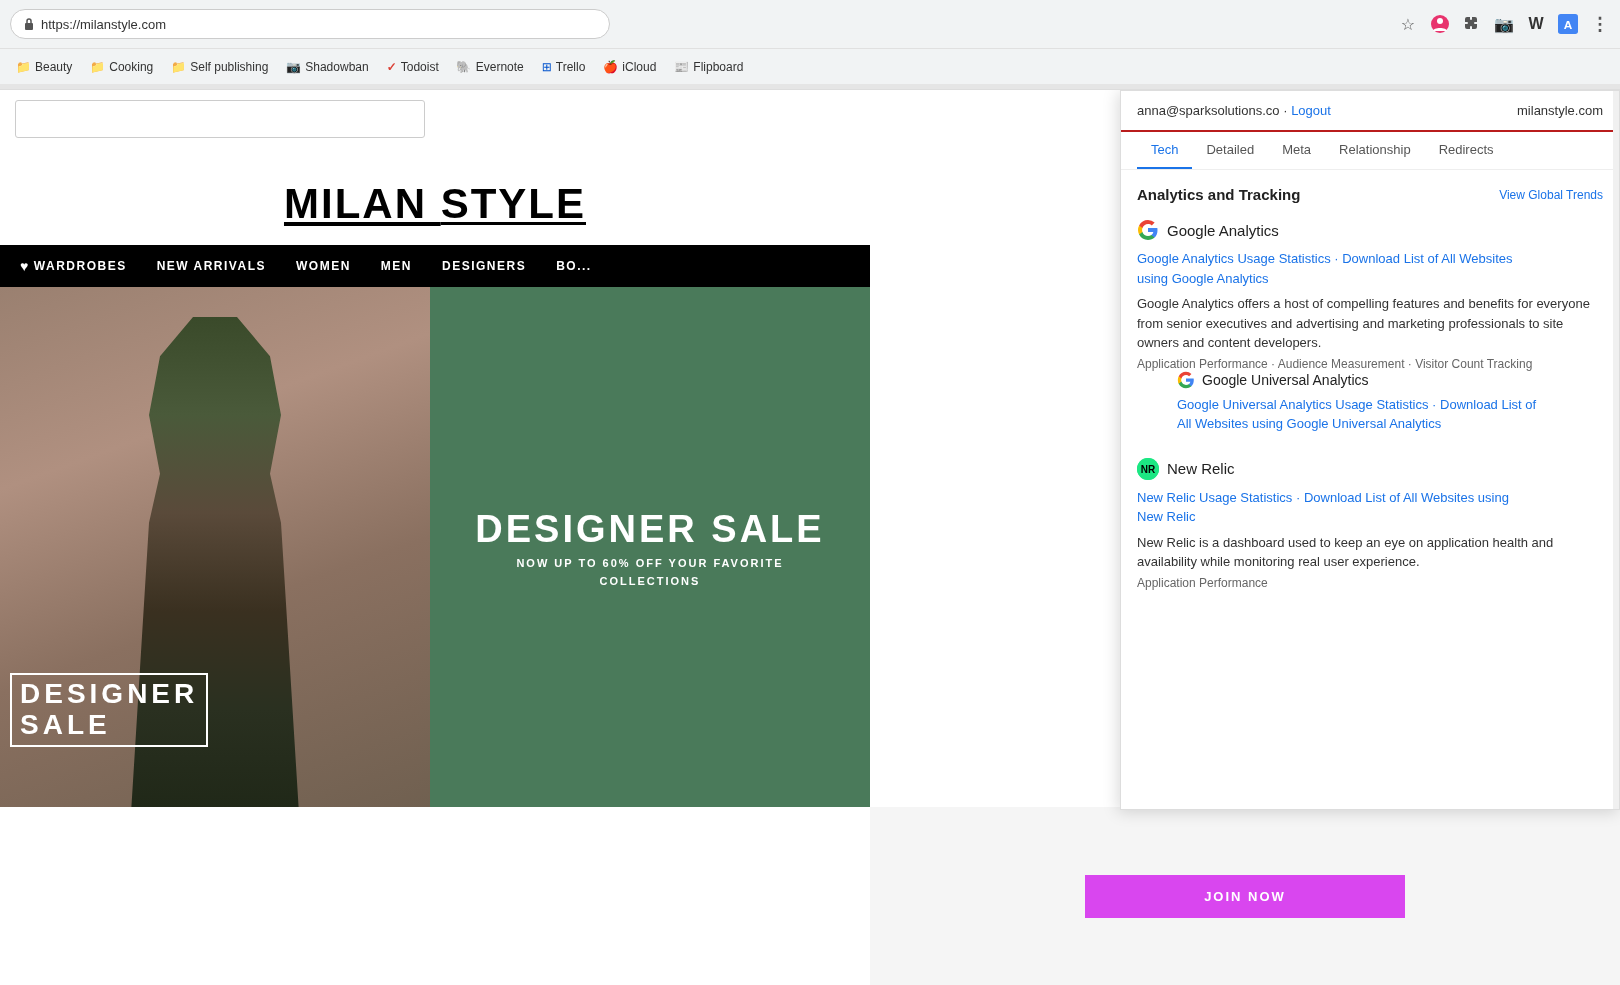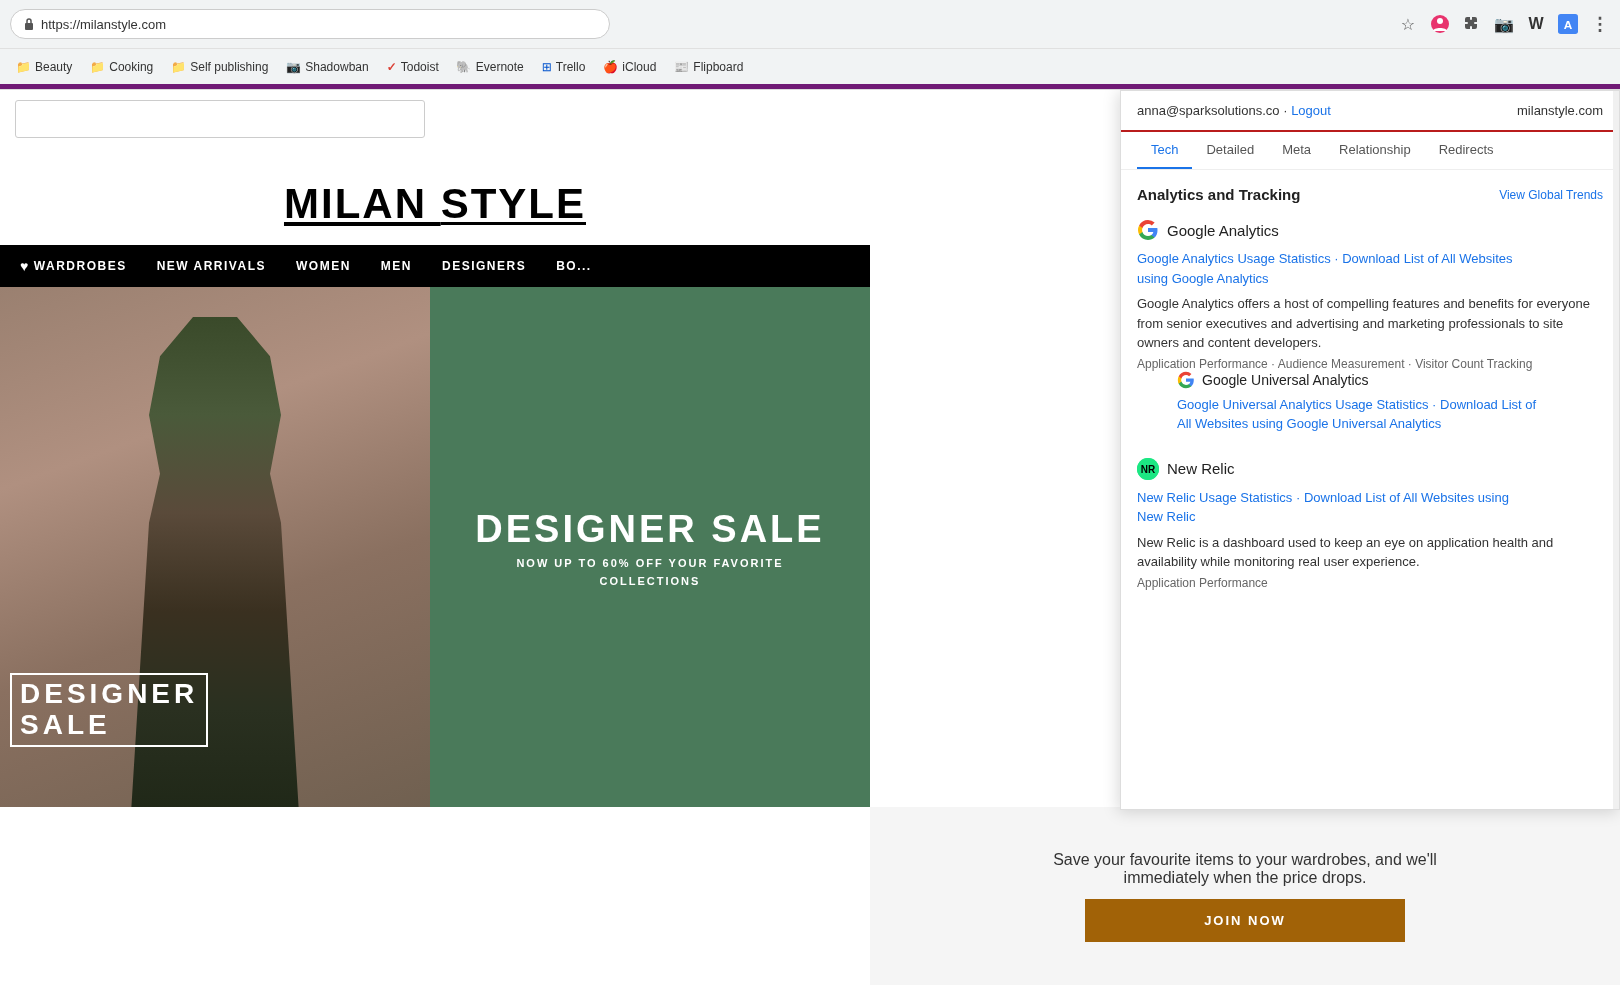--- a/index.html
+++ b/index.html
@@ -1,21 +1,21 @@
 <!DOCTYPE html>
 <html><head>
   <meta charset="utf-8">
   <style>
     * { margin: 0; padding: 0; box-sizing: border-box; }
     body { font-family: Arial, sans-serif; width: 1620px; height: 985px; overflow: hidden; position: relative; background: #fff; }
 
     
     .browser-chrome {
       height: 90px;
-      background: #701a75;
+      background: #e5e5e5;
       border-bottom: 1px solid #ddd;
     }
     .address-bar-row {
       height: 48px;
       display: flex;
       align-items: center;
       padding: 0 10px;
       gap: 8px;
       background: #f1f3f4;
     }
@@ -231,21 +231,21 @@
       align-items: center;
       justify-content: center;
       gap: 12px;
     }
     .wardrobes-text {
       font-size: 16px;
       color: #333;
       text-align: center;
     }
     .join-now-btn {
-      background: #a16207;
+      background: #d946ef;
       color: #fff;
       border: none;
       padding: 14px 8px;
       width: 320px;
       font-size: 13px;
       font-weight: 700;
       letter-spacing: 2px;
       text-transform: uppercase;
       cursor: pointer;
     }
@@ -553,23 +553,20 @@
         <div class="designer-sale-right">
           <div class="dsr-title">DESIGNER SALE</div>
           <div class="dsr-sub">NOW UP TO 60% OFF YOUR FAVORITE</div>
           <div class="dsr-sub">COLLECTIONS</div>
         </div>
       </div>
     </div>
   </div>
 
   <div class="bottom-section">
-    <div class="wardrobes-text">
-      Save your favourite items to your wardrobes, and we'll<br>immediately when the price drops.
-    </div>
     <button class="join-now-btn">
       <span>JOIN NOW</span>
     </button>
   </div>
 
   <div class="extension-popup">
 
     <div class="popup-header">
       <div class="popup-user">
         <span>anna@sparksolutions.co</span>

